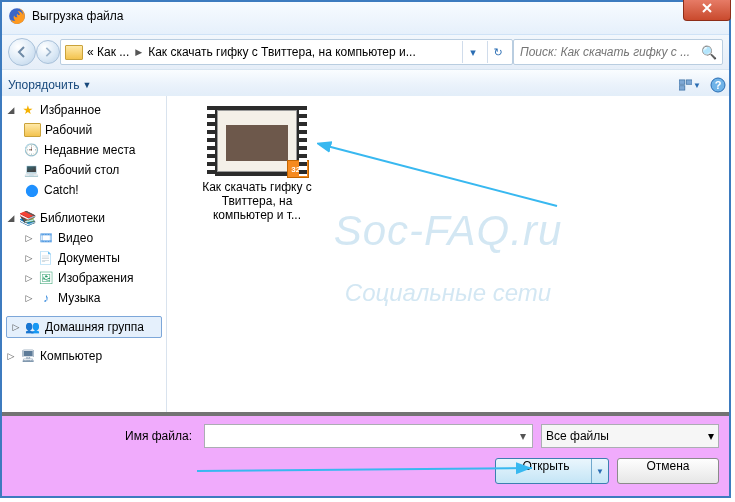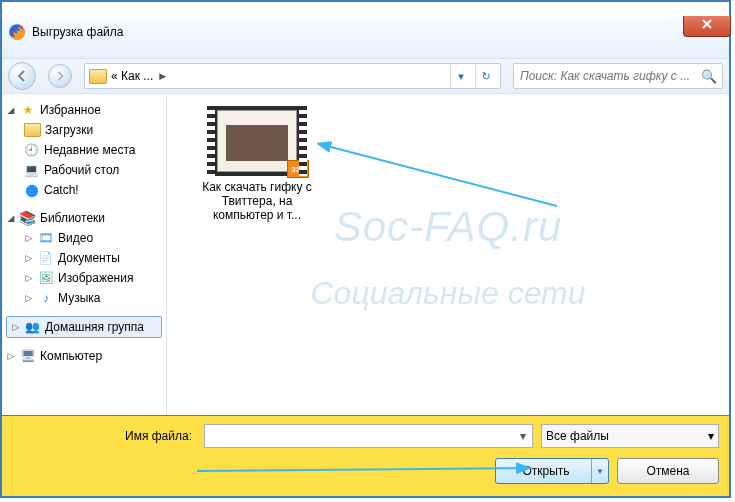--- a/index.html
+++ b/index.html
@@ -19,23 +19,22 @@
     background: #fff;
     box-sizing: border-box;
   }
   
   .titlebar {
     height: 28px;
     background: linear-gradient(#f7fbff, #e6f0fb);
     border-bottom: 1px solid #cfe3f7;
     display: flex;
     align-items: center;
-    padding: 0 0 12px 6px;
+    padding: 0 0 4px 6px;
     position: relative;
-    margin-top: 16px;
   }
   .ff-icon {
     width: 18px; height: 18px; margin-right: 6px;
   }
   .title-text { font-size: 12px; color: #000; }
   .close-btn {
     position: absolute;
     top: -2px; right: -2px;
     width: 46px; height: 20px;
     background: linear-gradient(#e67b66,#c94a2d);
@@ -51,21 +50,21 @@
     cursor: default;
   }
   
   .addr-row {
     height: 34px;
     background: linear-gradient(#f2f7fc,#e6eef8);
     border-bottom: 1px solid #d7e4f0;
     display: flex;
     align-items: center;
     padding: 0 6px;
-    gap: 12px;
+    gap: 0;
   }
   .nav-circle {
     width: 26px; height: 26px;
     border-radius: 50%;
     background: radial-gradient(circle at 35% 30%, #fff, #dbe9f6 55%, #bcd2e8);
     border: 1px solid #a9c1da;
     display: flex; align-items: center; justify-content: center;
     color: #6e8aa6;
   }
   .nav-circle.small { width: 22px; height: 22px; }
@@ -179,21 +178,21 @@
     position: absolute; left: 0; right: 0; top: 0; bottom: 0;
     display: flex;
     flex-direction: column;
     align-items: center;
     justify-content: center;
     color: rgba(130,185,220,0.35);
     pointer-events: none;
     gap: 18px;
   }
   .watermark .wm1 { font-size: 42px; font-style: italic; letter-spacing: 1px;}
-  .watermark .wm2 { font-size: 32px; font-style: italic; margin-top: 6px;}
+  .watermark .wm2 { font-size: 24px; font-style: italic; margin-top: 6px;}
   .watermark .wm3 { font-size: 24px; font-style: italic; }
   
   .file-item {
     position: absolute;
     left: 30px; top: 10px;
     width: 120px;
     text-align: center;
     font-size: 12px;
   }
   .thumb-wrap {
@@ -227,42 +226,42 @@
     display:flex;align-items:center;justify-content:center;
   }
   .file-label { line-height: 14px; }
   
   .arrow-svg{ position:absolute; pointer-events:none; }
   
   .bottom {
     position: absolute;
     left: 0; right: 0; bottom: 0;
     padding: 8px 10px 12px;
-    background: #fde047;
-    border-top: 1px solid #737373;
+    background: #f0abfc;
+    border-top: 4px solid #737373;
   }
   .row1 { display:flex; align-items:center; gap:8px; margin-bottom:10px;}
   .lbl { width: 180px; text-align:right; padding-right:4px; font-size:12px;}
   .filename {
     flex:1; height:22px; border:1px solid #abadb3; background:#fff;
     display:flex; align-items:center; justify-content:flex-end;
   }
   .filename .dd { width:18px;text-align:center;color:#555;border-left:0;}
   .filter {
     width:168px; height:22px; border:1px solid #abadb3; background:#f6f6f6;
     display:flex;align-items:center; padding:0 4px; justify-content:space-between;
     font-size:12px;
   }
   .row2 { display:flex; justify-content:flex-end; gap:8px;}
   .btn {
     height:24px; min-width:84px;
     border:1px solid #8b8b8b; border-radius:3px;
     background:linear-gradient(#fefefe,#e6e6e6);
     font-size:12px;
-    display:flex;align-items:center;justify-content:center;
+    display:flex;align-items:flex-start;justify-content:center;
     padding:0 8px;
     position:relative;
   }
   .btn.primary{
     border:1px solid #3c7fb1;
     background:linear-gradient(#eaf6fd,#c4e5f6);
     padding-right:20px;
   }
   .btn.primary .split{
     position:absolute; right:0; top:0; bottom:0; width:16px;
@@ -297,20 +296,21 @@
     </div>
     <div class="nav-circle small">
       <svg width="10" height="10" viewBox="0 0 12 12">
           <path d="M4 1 L9 6 L4 11" stroke="#9db4cb" stroke-width="2" fill="none"></path>
         </svg>
     </div>
     <div class="breadcrumb">
       <span class="bc-folder-icon"></span>
       <span class="bc-text">« Как ...</span>
       <span class="bc-sep">▶</span>
+      <span class="bc-text">Как скачать гифку с Твиттера, на компьютер и...</span>
       <span style="flex:1"></span>
       <span class="bc-drop">▾</span>
       <span class="bc-refresh">↻</span>
     </div>
     <div class="searchbox">
       <input placeholder="Поиск: Как скачать гифку с ..." style="">
       <span class="search-icon">🔍</span>
     </div>
   </div>
 
@@ -340,21 +340,21 @@
 
     <div class="navpane">
       <div class="group">
         <div class="hdr">
             <span class="tw">◢</span>
             <span class="ico ico-star">★</span>
             <span>Избранное</span>
           </div>
         <div class="item">
             <span class="ico ico-folder"></span>
-            <span>Загрузки</span>
+            <span>Рабочий</span>
           </div>
         <div class="item">
             <span class="ico" style="color:#7c98b4">🕘</span>
             <span>Недавние места</span>
           </div>
         <div class="item">
             <span class="ico ico-blue">💻</span>
             <span>Рабочий стол</span>
           </div>
         <div class="item">

